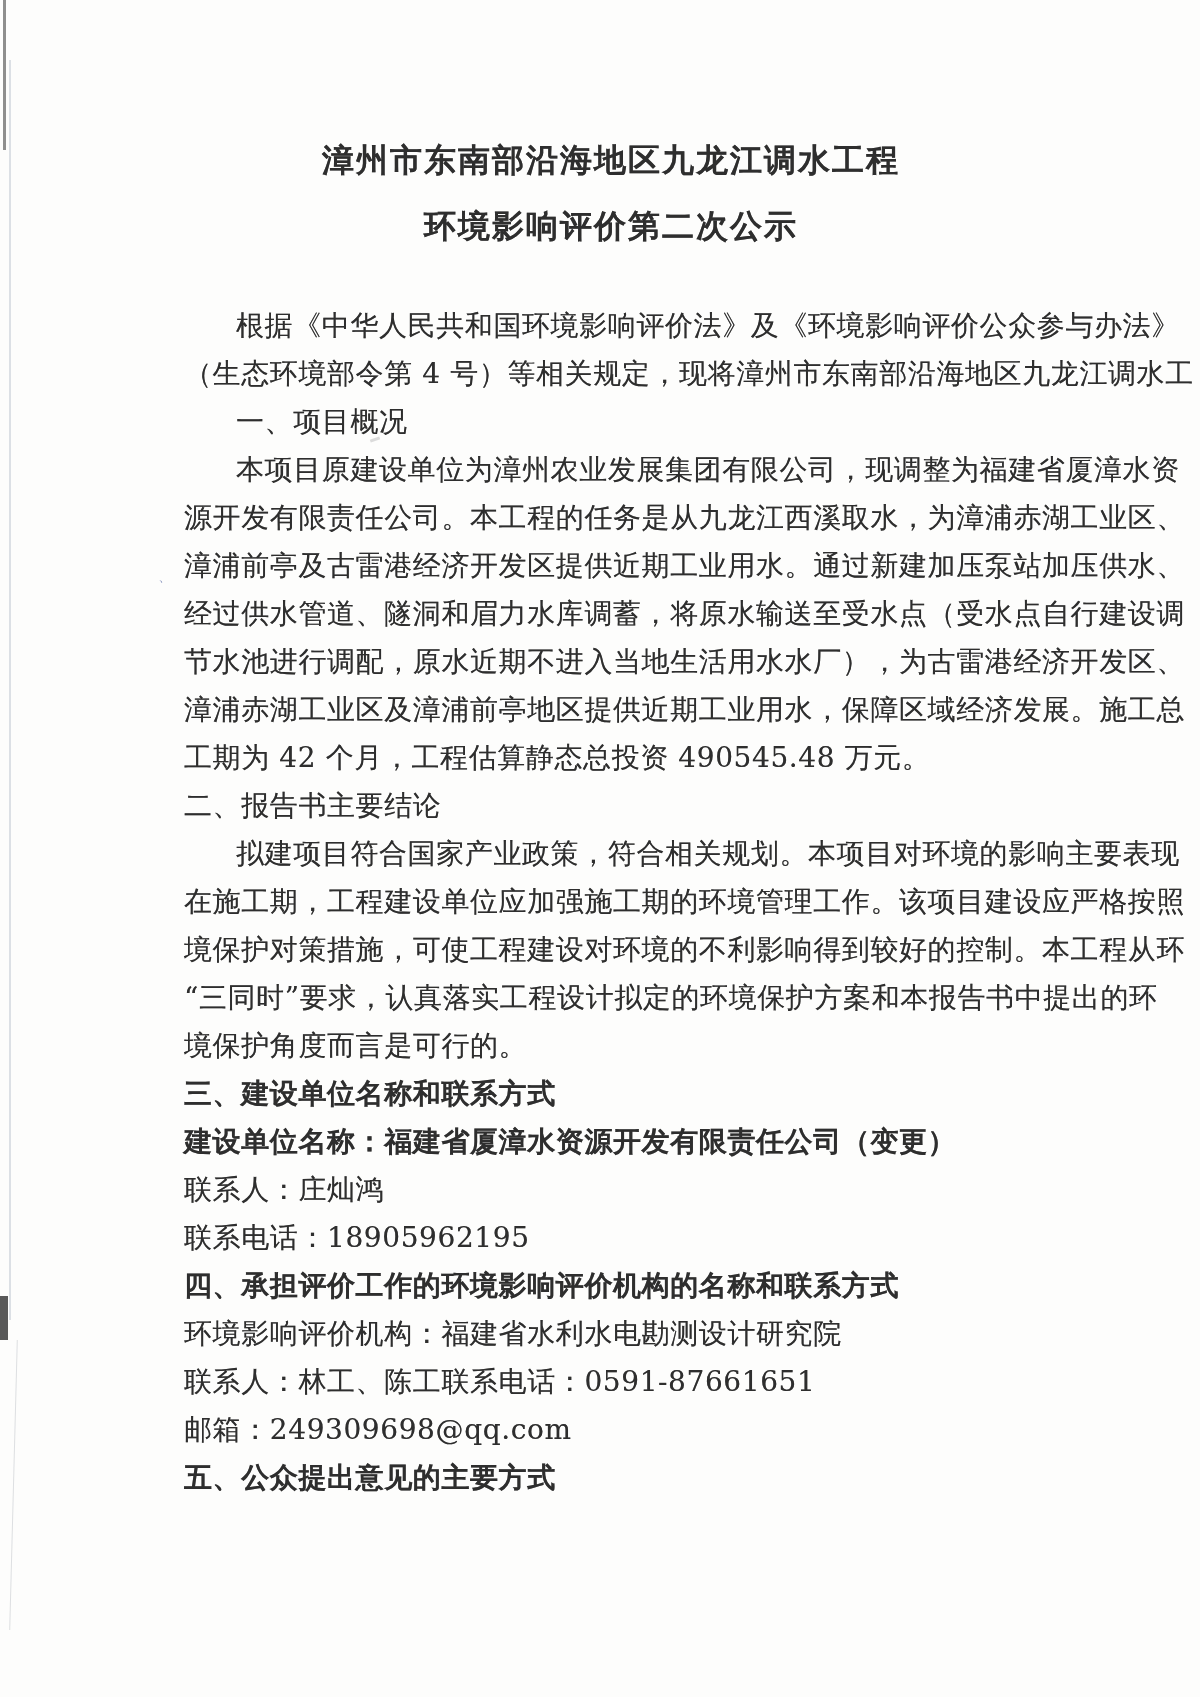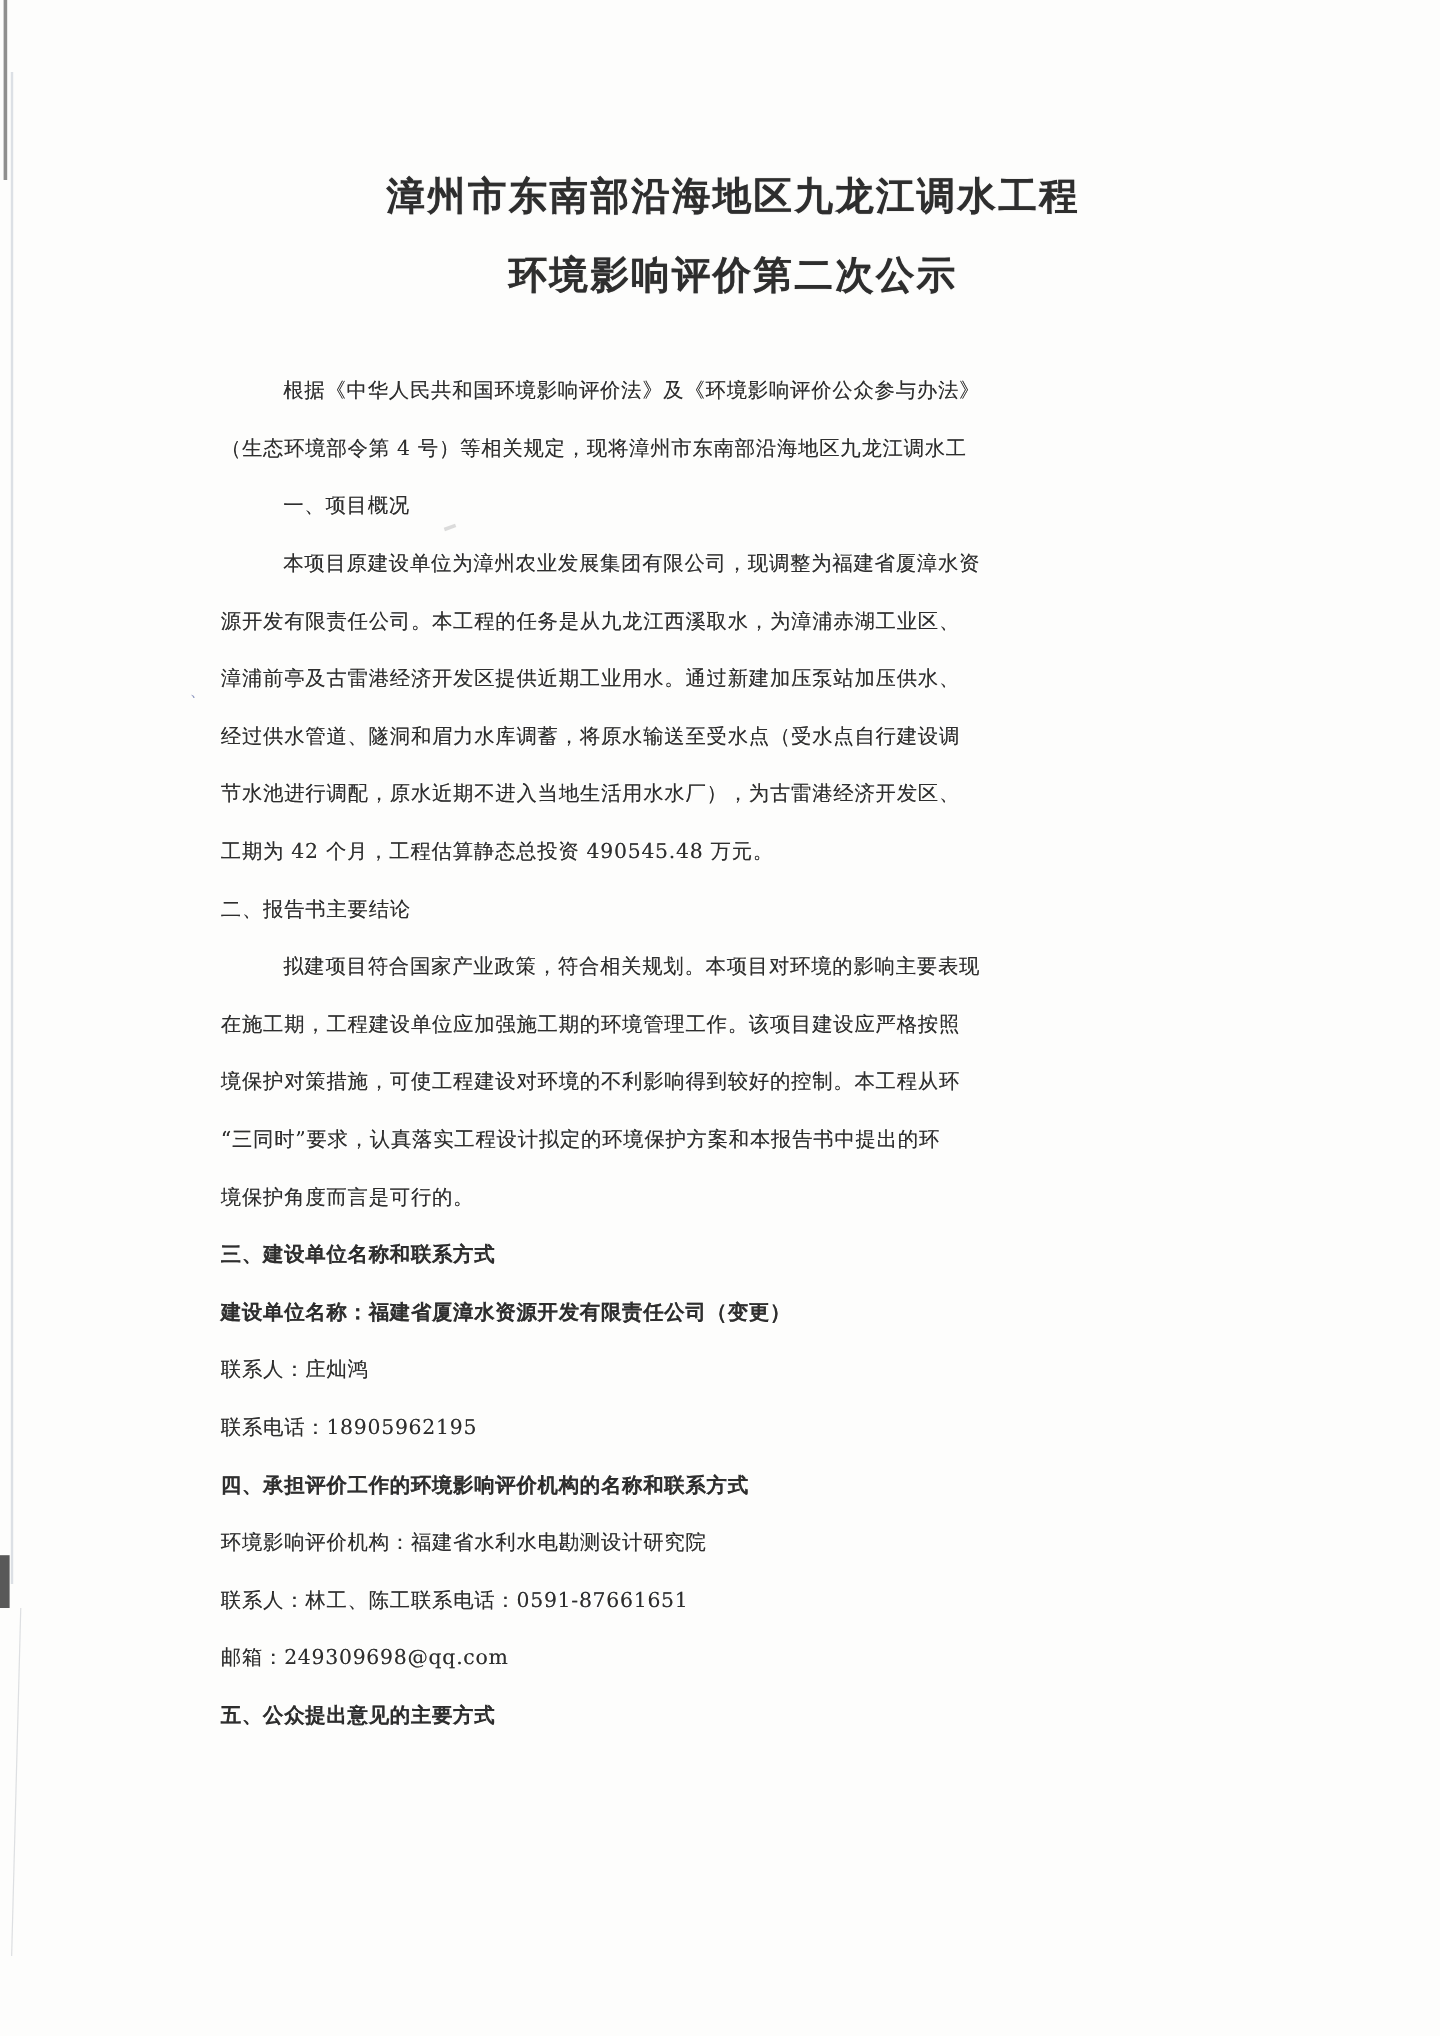--- a/index.html
+++ b/index.html
@@ -17,35 +17,36 @@
   .edge-line-dark { left:3px; top:0; width:3px; height:150px; background:#6a6a6a; opacity:.75; }
   .edge-line-faint { left:9px; top:60px; width:2px; height:1260px; background:#aab4c2; opacity:.4; }
   .edge-mark-bottom { left:0; top:1296px; width:8px; height:44px; background:#3c3c3c; opacity:.85; }
   .edge-line-lower { left:13px; top:1340px; width:1px; height:290px; background:#c2c6cc; opacity:.55; transform:rotate(1.5deg); }
   .speck-1 { left:158px; top:572px; width:7px; height:9px; color:#6f7db0; font-size:14px; line-height:9px; opacity:.8; }
   .speck-2 { left:370px; top:438px; width:10px; height:3px; background:#b9b9b9; opacity:.5; transform:rotate(-20deg); }
 
   .titles {
     position:absolute; left:182px; top:130px; width:858px;
     text-align:center;
+    font-family:Liberation Mono, monospace;
   }
   .title-line {
     line-height:66px;
     font-size:32px;
     font-weight:bold;
     letter-spacing:2px;
     white-space:nowrap;
     text-shadow:0 0 .6px rgba(20,20,20,.55);
   }
   .body-text {
     position:absolute; left:184px; top:302px; width:858px;
   }
   .line {
     height:48px; line-height:48px;
-    font-size:17px;
+    font-size:28px;
     letter-spacing:.6px;
     white-space:nowrap;
     text-shadow:0 0 .5px rgba(30,30,30,.5);
   }
   .indent { text-indent:52px; }
   .bold   { font-weight:bold; }
   .gap-right { }
 </style>
 </head>
 <body>
@@ -66,20 +67,21 @@
 
   <div class="body-text">
     <div class="line indent">根据《中华人民共和国环境影响评价法》及《环境影响评价公众参与办法》</div>
     <div class="line">（生态环境部令第 4 号）等相关规定，现将漳州市东南部沿海地区九龙江调水工</div>
     <div class="line indent">一、项目概况</div>
     <div class="line indent">本项目原建设单位为漳州农业发展集团有限公司，现调整为福建省厦漳水资</div>
     <div class="line">源开发有限责任公司。本工程的任务是从九龙江西溪取水，为漳浦赤湖工业区、</div>
     <div class="line">漳浦前亭及古雷港经济开发区提供近期工业用水。通过新建加压泵站加压供水、</div>
     <div class="line">经过供水管道、隧洞和眉力水库调蓄，将原水输送至受水点（受水点自行建设调</div>
     <div class="line">节水池进行调配，原水近期不进入当地生活用水水厂），为古雷港经济开发区、</div>
+    <div class="line">漳浦赤湖工业区及漳浦前亭地区提供近期工业用水，保障区域经济发展。施工总</div>
     <div class="line">工期为 42 个月，工程估算静态总投资 490545.48 万元。</div>
     <div class="line">二、报告书主要结论</div>
     <div class="line indent">拟建项目符合国家产业政策，符合相关规划。本项目对环境的影响主要表现</div>
     <div class="line">在施工期，工程建设单位应加强施工期的环境管理工作。该项目建设应严格按照</div>
     <div class="line">境保护对策措施，可使工程建设对环境的不利影响得到较好的控制。本工程从环</div>
     <div class="line">“三同时”要求，认真落实工程设计拟定的环境保护方案和本报告书中提出的环</div>
     <div class="line">境保护角度而言是可行的。</div>
     <div class="line bold">三、建设单位名称和联系方式</div>
     <div class="line bold">建设单位名称：福建省厦漳水资源开发有限责任公司（变更）</div>
     <div class="line">联系人：庄灿鸿</div>

